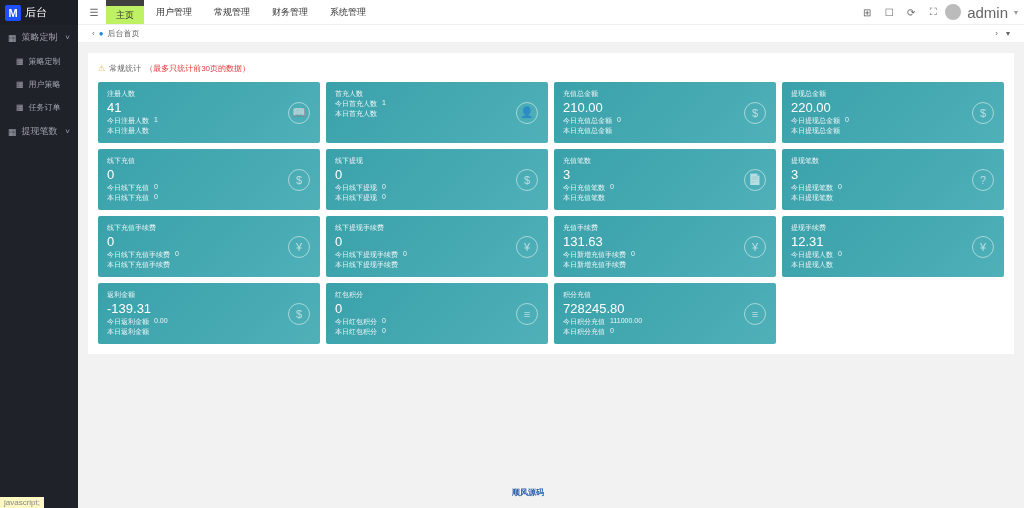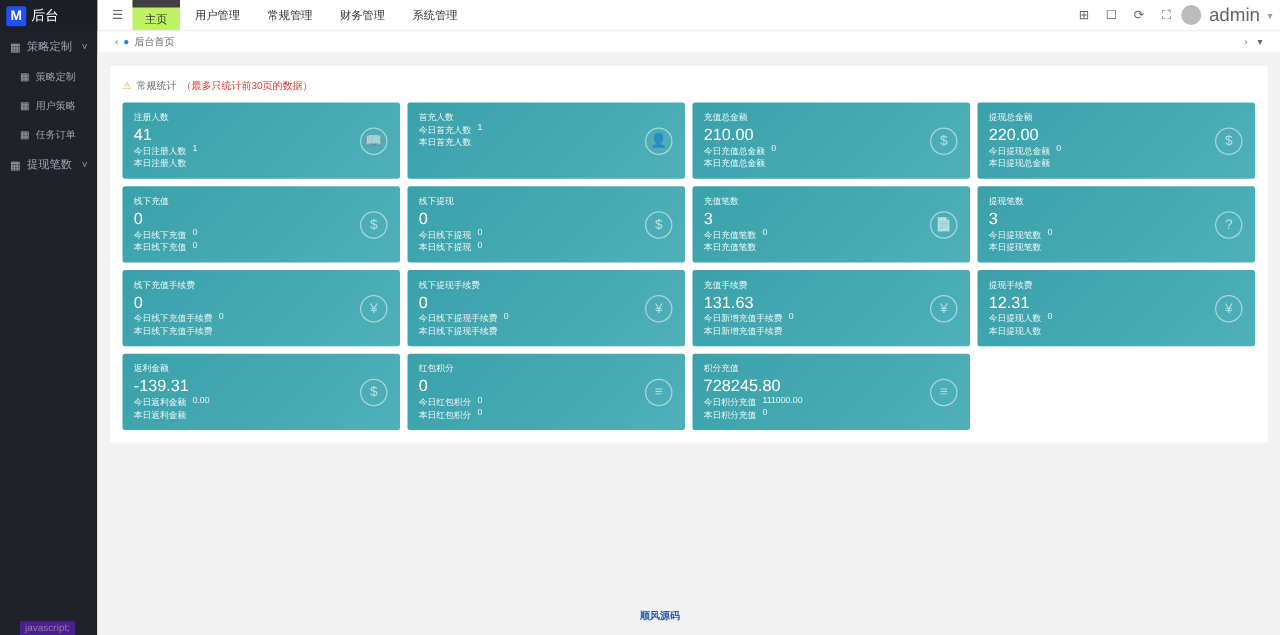--- a/index.html
+++ b/index.html
@@ -31,21 +31,21 @@
 .notice .warn { color: #666; }
 .notice .red { color: #e03636; text-align: center; }
 .grid { display: grid; grid-template-columns: repeat(4, 1fr); gap: 6px; }
 .card { background: linear-gradient(135deg, #3aa1aa, #4fb0b8); color: #fff; border-radius: 2px; padding: 7px 9px; position: relative; min-height: 44px; }
 .card .title { font-size: 7px; opacity: 0.9; }
 .card .big { font-size: 13px; font-weight: 400; margin: 1px 0; }
 .card .line { font-size: 7px; opacity: 0.9; display: flex; gap: 5px; }
 .card .line .val { color: #fff; }
 .card .icon { position: absolute; right: 10px; top: 50%; transform: translateY(-50%); width: 22px; height: 22px; border: 1.5px solid rgba(255,255,255,0.5); border-radius: 50%; display: flex; align-items: center; justify-content: center; font-size: 11px; color: rgba(255,255,255,0.6); }
 .watermark { position: absolute; left: 50%; bottom: 10px; font-size: 8px; color: #2a5daa; font-weight: bold; margin-top: 16px; }
-.footer-txt { position: absolute; left: 16px; bottom: 0; font-size: 8px; color: #888; background: #4c1d95; padding: 1px 4px; }
+.footer-txt { position: absolute; left: 0; bottom: 0; font-size: 8px; color: #888; background: #fef9c3; padding: 1px 4px; }
 </style>
 </head>
 <body>
 
 <div class="app">
   <aside class="sidebar">
     <div class="logo">
       <div class="logo-badge">M</div>
       <div class="logo-text">后台</div>
     </div>

